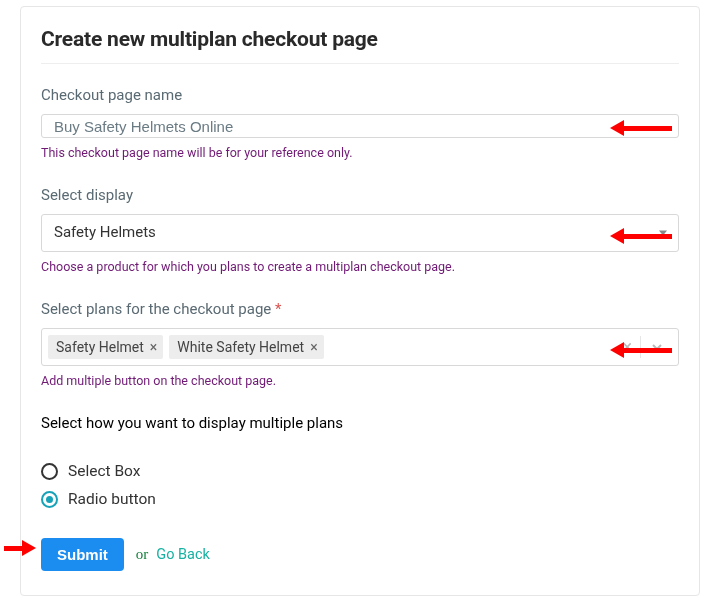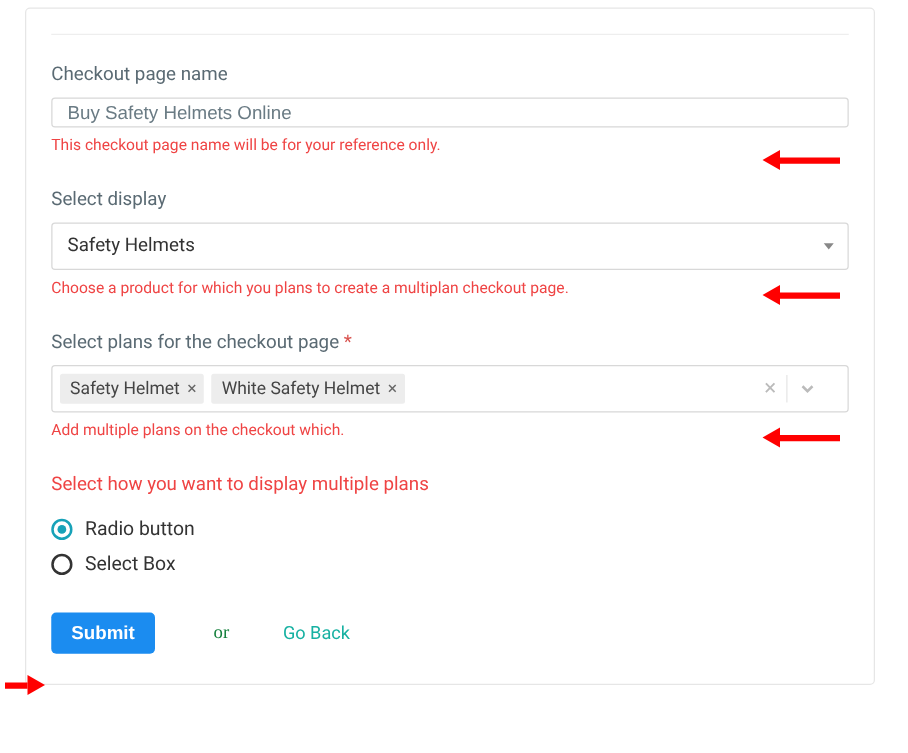--- a/index.html
+++ b/index.html
@@ -46,21 +46,21 @@
     border: 1px solid #d8d8d8;
     border-radius: 3px;
     padding: 8px 12px;
     font-size: 15px;
     color: #6a7b84;
     background: #fff;
     height: 24px;
   }
   .help {
     font-size: 12.5px;
-    color: #ef4444;
+    color: #701a75;
     margin-top: 7px;
   }
   .select-wrap {
     position: relative;
   }
   .select-box {
     width: 100%;
     border: 1px solid #d8d8d8;
     border-radius: 3px;
     padding: 8px 52px 8px 12px;
@@ -81,21 +81,21 @@
     border-top: 5px solid #888;
     pointer-events: none;
   }
   .multi-select {
     width: 100%;
     border: 1px solid #d8d8d8;
     border-radius: 3px;
     background: #fff;
     display: flex;
     align-items: center;
-    padding: 4px 12px 4px 6px;
+    padding: 4px 1px 4px 6px;
     min-height: 38px;
     position: relative;
   }
   .tag {
     display: inline-flex;
     align-items: center;
     background: #ededed;
     color: #444;
     font-size: 14px;
     border-radius: 2px;
@@ -128,22 +128,22 @@
     background: #e6e6e6;
   }
   .chev-open {
     padding: 0 6px 0 10px;
     cursor: pointer;
     display: flex;
     align-items: center;
   }
   .display-section-label {
     font-size: 15px;
-    color: #ef4444;
-    margin-bottom: 18px;
+    color: #000000;
+    margin-bottom: 30px;
     display: block;
   }
   .radio-row {
     display: flex;
     align-items: center;
     margin-bottom: 10px;
     font-size: 15.5px;
     color: #333;
     cursor: pointer;
   }
@@ -164,21 +164,20 @@
     width:7px;height:7px;border-radius:50%;
     background:#17a2b8;
   }
   .radio.unchecked {
     border: 2px solid #333;
   }
   .actions {
     display: flex;
     align-items: center;
     margin-top: 30px;
-    gap: 35px;
   }
   .btn-submit {
     background: #1e90ff;
     background: #1b8cf0;
     color: #fff;
     border: none;
     border-radius: 4px;
     padding: 8px 16px;
     font-size: 15px;
     font-weight: 600;
@@ -226,20 +225,21 @@
     border-top:8px solid transparent;
     border-bottom:8px solid transparent;
     border-left:14px solid #ff0000;
   }
 </style>
 </head>
 <body>
 
 <div class="card">
 
+  <h1 class="page-title">Create new multiplan checkout page</h1>
   <hr class="hr">
 
   <div class="field">
     <label class="field-label">Checkout page name</label>
     <input type="text" class="text-input" value="Buy Safety Helmets Online" style="">
     <div class="help">This checkout page name will be for your reference only.</div>
   </div>
 
   <div class="field">
     <label class="field-label">Select display</label>
@@ -267,33 +267,33 @@
       <div class="multi-right">
         <span class="clear-x">×</span>
         <span class="sep"></span>
         <span class="chev-open">
           <svg width="12" height="12" viewBox="0 0 12 12">
               <path d="M2 4 L6 8 L10 4" fill="none" stroke="#bbb" stroke-width="2"></path>
             </svg>
         </span>
       </div>
     </div>
-    <div class="help">Add multiple plans on the checkout which.</div>
+    <div class="help">Add multiple button on the checkout page.</div>
   </div>
 
   <div class="field" style="margin-bottom:10px;">
     <label class="display-section-label">Select how you want to display multiple plans</label>
+    <div class="radio-row">
+      <span class="radio unchecked"></span>
+      <span>Select Box</span>
+    </div>
     <div class="radio-row">
       <span class="radio checked"></span>
       <span>Radio button</span>
     </div>
-    <div class="radio-row">
-      <span class="radio unchecked"></span>
-      <span>Select Box</span>
-    </div>
   </div>
 
   <div class="actions">
     <button class="btn-submit">Submit</button>
     <span class="or">or</span>
     <a class="go-back">Go Back</a>
   </div>
 
 </div>
 

